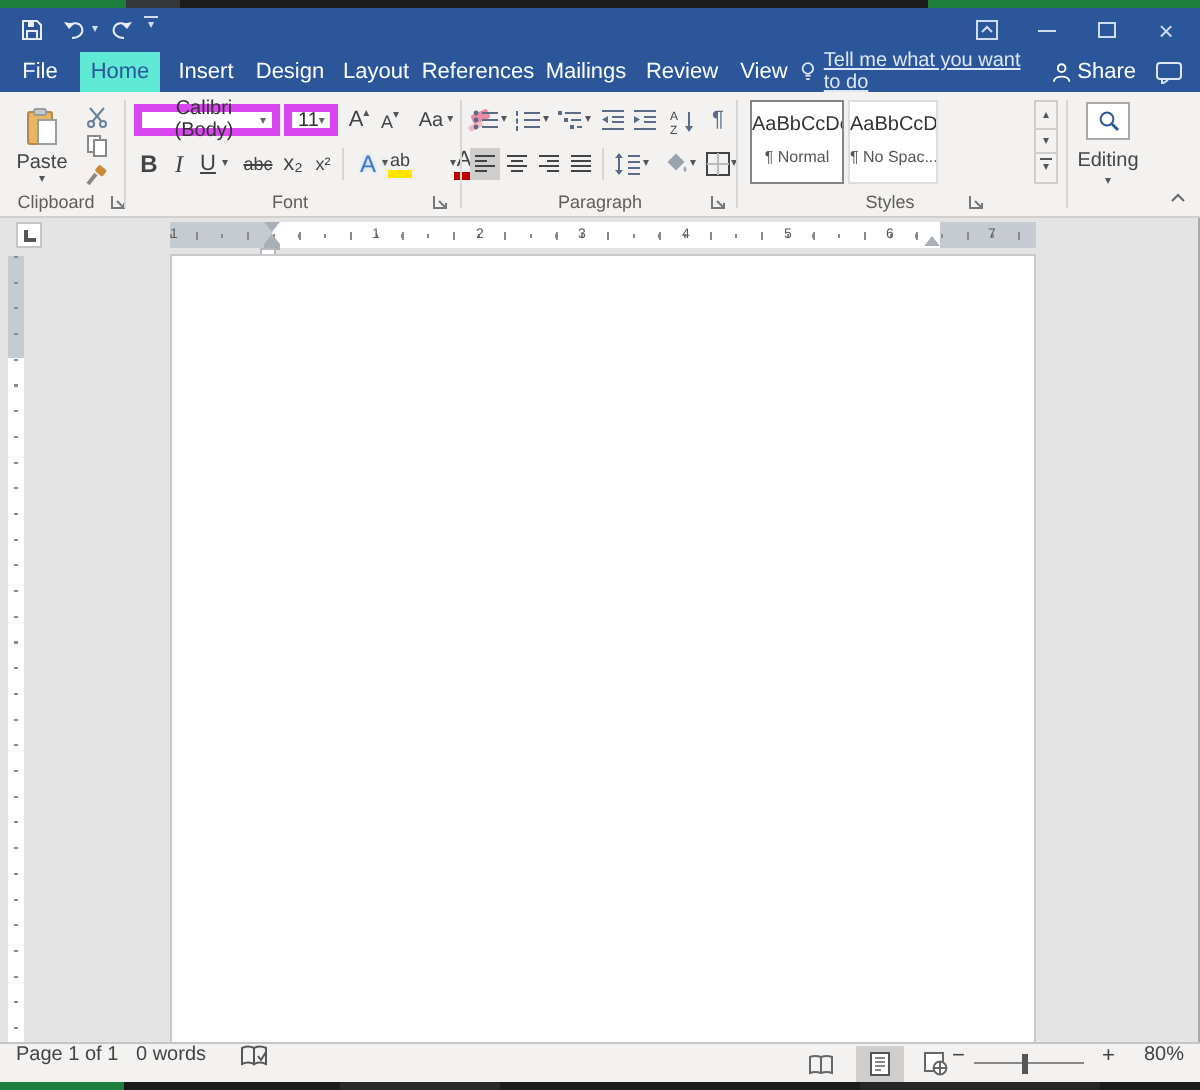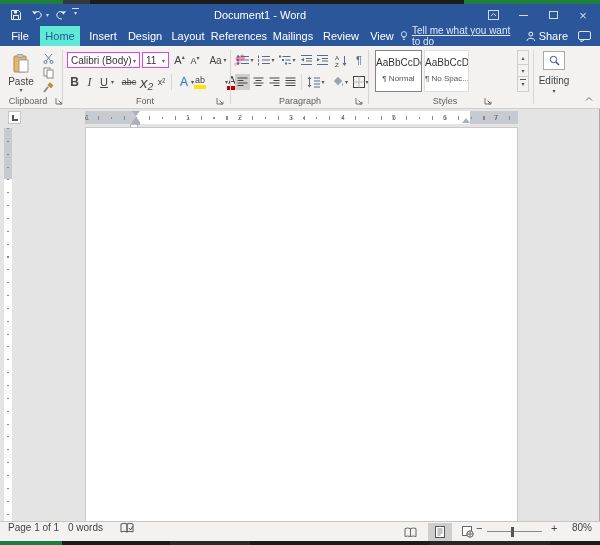--- a/index.html
+++ b/index.html
@@ -16,21 +16,21 @@
   
   .tabrow { left:0; top:26px; width:600px; height:20px; background:#2b579a; color:#fff; }
   .tab { top:0; height:20px; display:flex; align-items:center; justify-content:center; font-size:11px; color:#fff; }
   .tab.selected { background:#5eead4; color:#2b579a; }
   
   .ribbon { left:0; top:46px; width:600px; height:63px; background:#f3f2f1; border-bottom:1px solid #d2d0ce; }
   .grp-divider { top:4px; width:1px; height:54px; background:#d8d6d4; }
   .grp-label { top:50px; font-size:9px; color:#605e5c; text-align:center; }
   .launcher { top:51px; width:9px; height:9px; }
   .rbtn { display:flex; align-items:center; justify-content:center; color:#444; }
-  .combo { background:#fff; border:1px solid #d946ef; height:16px; display:flex; align-items:center; font-size:10px; color:#333; padding:0 3px;text-align:center; }
+  .combo { background:#fff; border:4px solid #d946ef; height:16px; display:flex; align-items:center; font-size:10px; color:#333; padding:0 3px;text-align:center; }
   .combo .arr { margin-left:auto; font-size:6px; color:#666; }
   .drop-arr { font-size:6px; color:#555; line-height:1; }
   .stylecard { top:4px; height:42px; background:#fff; border:1px solid #e0dedc; text-align:center; }
   .stylecard.selected { border:1px solid #848484; }
   .stylecard .prev { font-size:10px; color:#333; margin-top:6px; white-space:nowrap; overflow:hidden; }
   .stylecard .nm { font-size:8px; color:#555; margin-top:6px; white-space:nowrap; overflow:hidden; }
   .btn-sel { background:#d0cecc; }
   
   .doc-area { left:0; top:109px; width:600px; height:412px; background:#e4e4e4; border-right:1px solid #aaa; }
   .hruler { left:85px; top:2px; width:433px; height:13px; background:#c6cbd2; }
@@ -77,21 +77,20 @@
   <div class="abs qat-btn" style="left:55px;">
     <svg width="12" height="11" viewBox="0 0 12 11">
         <path d="M9 3 C7 1,3 1,2 4 C1 7,4 9,7 9" fill="none" stroke="#e9eef7"></path>
         <path d="M11 1 L8.5 4.5 L6 2 Z" fill="#e9eef7"></path>
       </svg>
   </div>
   <div class="abs qat-btn" style="left:72px;flex-direction:column;">
     <span style="width:7px;height:1px;background:#cfdbee;margin-bottom:1px;"></span>
     <span class="drop-arr" style="color:#cfdbee;">▾</span>
   </div>
-  <div class="abs win-title">Document1 - Word</div>
   <div class="abs cap-btn" style="left:482px;">
     <svg width="11" height="10" viewBox="0 0 11 10">
         <rect x="0.5" y="0.5" width="10" height="9" fill="none" stroke="#cfdbee"></rect>
         <path d="M3 6 L5.5 3.5 L8 6" fill="none" stroke="#cfdbee"></path>
       </svg>
   </div>
   <div class="abs cap-btn" style="left:512px;">
     <span style="width:9px;height:1px;background:#cfdbee;"></span>
   </div>
   <div class="abs cap-btn" style="left:542px;">
@@ -205,21 +204,21 @@
   <div class="abs rbtn" style="left:84px;top:28px;width:11px;height:16px;font-style:italic;font-family:'Liberation Serif','DejaVu Serif',serif;font-size:12px;">
       <span>I</span>
     </div>
   <div class="abs rbtn" style="left:97px;top:28px;width:20px;height:16px;font-size:11px;">
     <span style="text-decoration:underline;">U</span>
       <span class="drop-arr" style="margin-left:3px;">▾</span>
   </div>
   <div class="abs rbtn" style="left:119px;top:28px;width:20px;height:16px;font-size:9px;">
       <span style="text-decoration:line-through;">abc</span>
     </div>
-  <div class="abs rbtn" style="left:139px;top:28px;width:15px;height:16px;font-size:15px;font-style:italic;">
+  <div class="abs rbtn" style="left:139px;top:28px;width:15px;height:16px;font-size:11px;">
       <span>x₂</span>
     </div>
   <div class="abs rbtn" style="left:154px;top:28px;width:15px;height:16px;font-size:9px;">
       <span>x²</span>
     </div>
   <div class="abs grp-divider" style="left:171px;top:28px;height:16px;"></div>
   <div class="abs rbtn" style="left:176px;top:28px;width:22px;height:16px;font-size:12px;color:#3c78c8;text-shadow:0 0 2px #aecdf0;">
     <span>A</span>
       <span class="drop-arr" style="margin-left:3px;">▾</span>
   </div>

